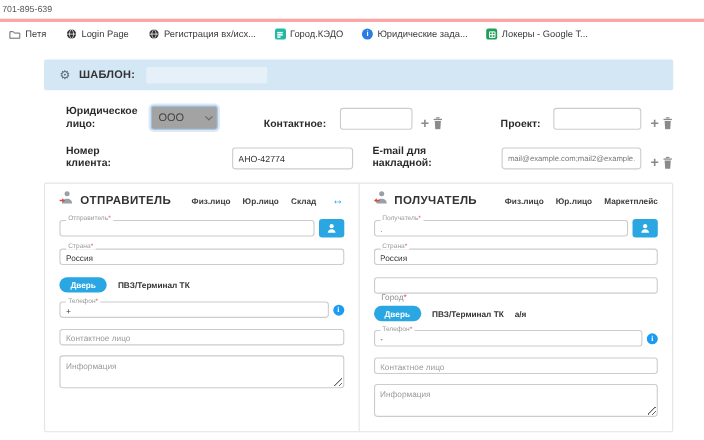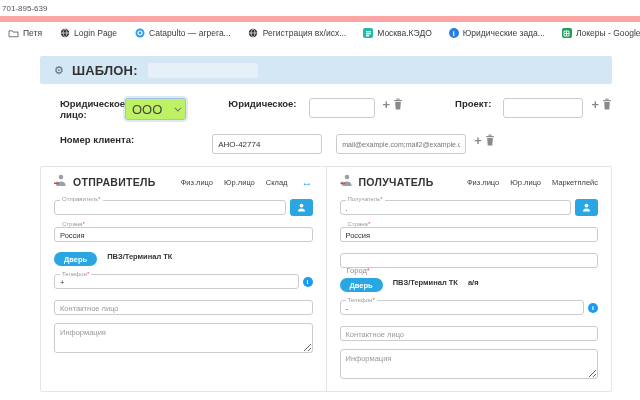--- a/index.html
+++ b/index.html
@@ -1,75 +1,75 @@
 <!DOCTYPE html>
 <html><head>
 <meta charset="utf-8">
 <style>
   * { box-sizing: border-box; margin: 0; padding: 0; }
   html,body { width:640px; height:400px; overflow:hidden; background:#fff;
     font-family:"Liberation Sans", sans-serif; color:#333; }
   i { font-style:normal; }
 
   
-  .chrome-top { height:20px; border-bottom:6px solid #fca5a5; padding:4px 0 12px 2px;
+  .chrome-top { height:20px; border-bottom:3px solid #fca5a5; padding:4px 0 12px 2px;
     font-size:8px; color:#555; }
   .bookmarks { height:22px; display:flex; align-items:center; padding-left:8px;
     font-size:8.5px; color:#3a3a3a; white-space:nowrap; }
   .bm { display:flex; align-items:center; gap:4px; margin-right:17px; cursor:pointer;justify-content:flex-end; }
   .bm-ic { width:11px; height:11px; display:inline-flex; align-items:center; justify-content:center; flex:0 0 auto; }
   .ic-round { width:10px; height:10px; border-radius:50%; display:inline-flex; align-items:center;
     justify-content:center; color:#fff; font-size:7px; font-weight:bold; }
   .ic-sq { width:10px; height:10px; border-radius:2px; display:inline-flex; align-items:center;
     justify-content:center; color:#fff; font-size:6.5px; font-weight:bold; }
 
   
   .card { margin:12px 28px 0 40px; width:572px; }
   .tpl-bar { height:28px; background:#d4e7f4; border-radius:2px; display:flex; align-items:center; padding:0 14px; }
   .tpl-gear { font-size:11px; color:#5a6b77; margin-right:8px; }
-  .tpl-lbl { font-size:13px; font-weight:bold; color:#333; letter-spacing:.2px; }
+  .tpl-lbl { font-size:10px; font-weight:bold; color:#333; letter-spacing:.2px; }
   .tpl-input { width:110px; height:15px; border:none; border-radius:2px; background:#e6f0f8; margin-left:10px; }
 
-  .frow { display:flex; align-items:flex-start; margin-top:14px; padding:0 0 0 20px; font-size:9.5px; }
+  .frow { display:flex; align-items:flex-end; margin-top:14px; padding:0 0 0 20px; font-size:9.5px; }
   .blbl { font-weight:bold; color:#2b2b2b; }
-  .sel { width:104px; height:22px; border:1px solid #9cc3e5; border-radius:3px;
-    box-shadow:0 0 0 2px rgba(120,170,220,.25); background:#bef264; display:flex; align-items:center;
-    padding:0 6px; font-size:13px; color:#444; cursor:pointer; }
+  .sel { margin-left:12px; width:104px; height:22px; border:1px solid #9cc3e5; border-radius:3px;
+    box-shadow:0 0 0 2px rgba(120,170,220,.25); background:#a3a3a3; display:flex; align-items:center;
+    padding:0 6px; font-size:10px; color:#444; cursor:pointer; }
   .sel .chev { margin-left:auto; width:5px; height:5px; border-right:1px solid #666; border-bottom:1px solid #666;
     transform:rotate(45deg) translateY(-2px); }
   .tinput { height:20px; border:1px solid #ccc; border-radius:3px; font-size:8px; padding:0 5px; color:#333; }
   .plus { color:#8a8a8a; font-size:13px; font-weight:bold; margin:0 3px 0 8px; line-height:1; cursor:pointer; }
   .trash { cursor:pointer; display:inline-flex; }
 
   
   .panels { display:flex; margin-top:12px; border:1px solid #e4e4e4; border-radius:2px; }
   .panel { flex:1 1 0; padding:6px 13px 8px; min-width:0; }
   .panel.right { border-left:1px solid #e4e4e4; }
   .phead { display:flex; align-items:center; height:18px; }
   .ptitle { font-size:10.5px; font-weight:bold; color:#333; margin-left:6px; letter-spacing:.3px; }
   .ptabs { display:flex; gap:11px; margin-left:auto; margin-right:14px; }
-  .ptab { font-size:7.5px; font-weight:normal; color:#3c3c3c; cursor:pointer; }
+  .ptab { font-size:7.5px; font-weight:bold; color:#3c3c3c; cursor:pointer; }
   .swap { color:#1d9bf0; font-weight:bold; font-size:11px; cursor:pointer; }
 
   .field { position:relative; margin-top:8px; }
   .frow2 { display:flex; align-items:center; gap:4px; }
   .inp { width:100%; height:15px; border:1px solid #ccc; border-radius:3px; font-size:7.5px;
     padding:3px 5px 1px; color:#333; background:#fff; }
   .inp::placeholder { color:#9a9a9a; font-size:7.5px; }
   .flabel { position:absolute; top:-3px; left:6px; background:#fff; padding:0 2px; font-size:6px;
     color:#9a9a9a; line-height:1; z-index:2; }
   .ast { color:#e05252; }
   .inline-lbl { position:absolute; left:7px; top:16px; font-size:7.5px; color:#8d8d8d; pointer-events:none; }
   .sq-btn { flex:0 0 auto; width:23px; height:17px; background:#2aa7e3; border:none; border-radius:3px;
     color:#fff; display:inline-flex; align-items:center; justify-content:center; cursor:pointer; }
   .dots-btn { width:19px; height:15px; font-size:7px; letter-spacing:1px; font-weight:bold; padding-bottom:4px; }
   .info-ic { flex:0 0 auto; width:10px; height:10px; border-radius:50%; background:#1d9bf0; color:#fff;
     font-size:7px; font-weight:bold; display:inline-flex; align-items:center; justify-content:center;
     font-family:"Liberation Serif", serif; cursor:pointer; }
-  .loc-tabs { display:flex; gap:10px; margin-top:10px; }
+  .loc-tabs { display:flex; align-items:center; gap:10px; margin-top:10px; }
   .pill { background:#2aa7e3; color:#fff; font-weight:bold; font-size:7.5px; padding:2.5px 10px;
     border-radius:10px; cursor:pointer; }
   .loc-tab { font-size:7.5px; font-weight:bold; color:#333; cursor:pointer; }
   .ta { width:100%; height:30px; border:1px solid #ccc; border-radius:3px; font-size:7.5px;
     padding:4px 5px; color:#333; resize:vertical; font-family:"Liberation Sans", sans-serif; }
   .ta::placeholder { color:#9a9a9a; }
 </style>
 </head>
 <body>
 
@@ -91,44 +91,35 @@
       <svg width="10" height="10" viewBox="0 0 10 10">
           <circle cx="5" cy="5" r="4.2" fill="#2e2e2e"></circle>
           <path d="M.8 5h8.4M5 .8c2.6 2.4 2.6 6 0 8.4M5 .8c-2.6 2.4-2.6 6 0 8.4" stroke="#fff" stroke-width=".7" fill="none"></path>
         </svg>
     </span>
       <span>Login Page</span>
   </span>
   <span class="bm">
     <span class="bm-ic">
       <svg width="10" height="10" viewBox="0 0 10 10">
-          <circle cx="5" cy="5" r="4.5" fill="#2a9df4"></circle>
-          <circle cx="5" cy="5" r="2" fill="none" stroke="#fff" stroke-width="1.2"></circle>
-        </svg>
-    </span>
-      <span>Catapulto — агрега...</span>
-  </span>
-  <span class="bm">
-    <span class="bm-ic">
-      <svg width="10" height="10" viewBox="0 0 10 10">
           <circle cx="5" cy="5" r="4.2" fill="#2e2e2e"></circle>
           <path d="M.8 5h8.4M5 .8c2.6 2.4 2.6 6 0 8.4M5 .8c-2.6 2.4-2.6 6 0 8.4" stroke="#fff" stroke-width=".7" fill="none"></path>
         </svg>
     </span>
       <span>Регистрация вх/исх...</span>
   </span>
   <span class="bm">
     <span class="bm-ic ic-sq" style="background:#21b8a5">
       <svg width="7" height="7" viewBox="0 0 7 7">
           <rect x="1" y="1" width="5" height="1.4" fill="#fff"></rect>
           <rect x="1" y="3" width="5" height="1.4" fill="#fff"></rect>
           <rect x="1" y="5" width="3" height="1.4" fill="#fff"></rect>
         </svg>
     </span>
-      <span>Москва.КЭДО</span>
+      <span>Город.КЭДО</span>
   </span>
   <span class="bm">
     <span class="bm-ic ic-round" style="background:#2a7de1">
         <i>i</i>
       </span>
     <span>Юридические зада...</span>
   </span>
   <span class="bm">
     <span class="bm-ic ic-sq" style="background:#1e9e5a">
       <svg width="7" height="7" viewBox="0 0 7 7">
@@ -148,21 +139,21 @@
     <span class="tpl-lbl">ШАБЛОН:</span>
     <input class="tpl-input" style="">
   </div>
 
   <div class="frow">
     <span class="blbl">Юридическое лицо:</span>
     <span class="sel">
       <i>ООО</i>
       <span class="chev"></span>
     </span>
-    <span class="blbl" style="margin-left:42px">Юридическое:</span>
+    <span class="blbl" style="margin-left:42px">Контактное:</span>
     <input class="tinput" style="margin-left: 12px; width: 66px;" value="">
     <span class="plus">+</span>
     <span class="trash">
       <svg width="10" height="12" viewBox="0 0 10 12">
           <rect x="3.4" y="0.6" width="3.2" height="1.1" fill="#8a8a8a"></rect>
           <rect x="1.2" y="2" width="7.6" height="1.2" fill="#8a8a8a"></rect>
           <path d="M2.2 4h5.6l-.5 7.4H2.7z" fill="#8a8a8a"></path>
         </svg>
     </span>
     <span class="blbl" style="margin-left:52px">Проект:</span>
@@ -173,20 +164,21 @@
           <rect x="3.4" y="0.6" width="3.2" height="1.1" fill="#8a8a8a"></rect>
           <rect x="1.2" y="2" width="7.6" height="1.2" fill="#8a8a8a"></rect>
           <path d="M2.2 4h5.6l-.5 7.4H2.7z" fill="#8a8a8a"></path>
         </svg>
     </span>
   </div>
 
   <div class="frow">
     <span class="blbl">Номер клиента:</span>
     <input class="tinput" style="margin-left: 78px; width: 110px;" value="АНО-42774">
+    <span class="blbl" style="margin-left:18px">E-mail для накладной:</span>
     <input class="tinput" style="margin-left: 14px; width: 130px; font-size: 7px;" placeholder="mail@example.com;mail2@example.com">
     <span class="plus">+</span>
     <span class="trash">
       <svg width="10" height="12" viewBox="0 0 10 12">
           <rect x="3.4" y="0.6" width="3.2" height="1.1" fill="#8a8a8a"></rect>
           <rect x="1.2" y="2" width="7.6" height="1.2" fill="#8a8a8a"></rect>
           <path d="M2.2 4h5.6l-.5 7.4H2.7z" fill="#8a8a8a"></path>
         </svg>
     </span>
   </div>

